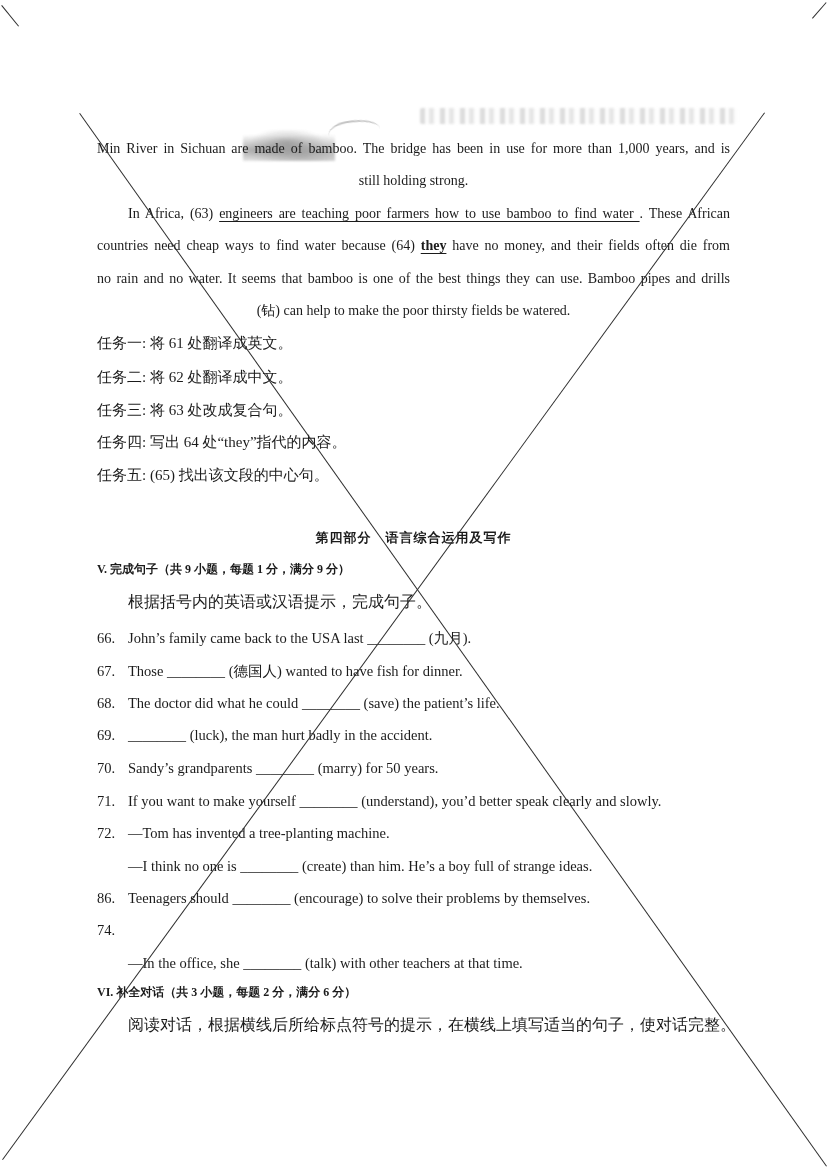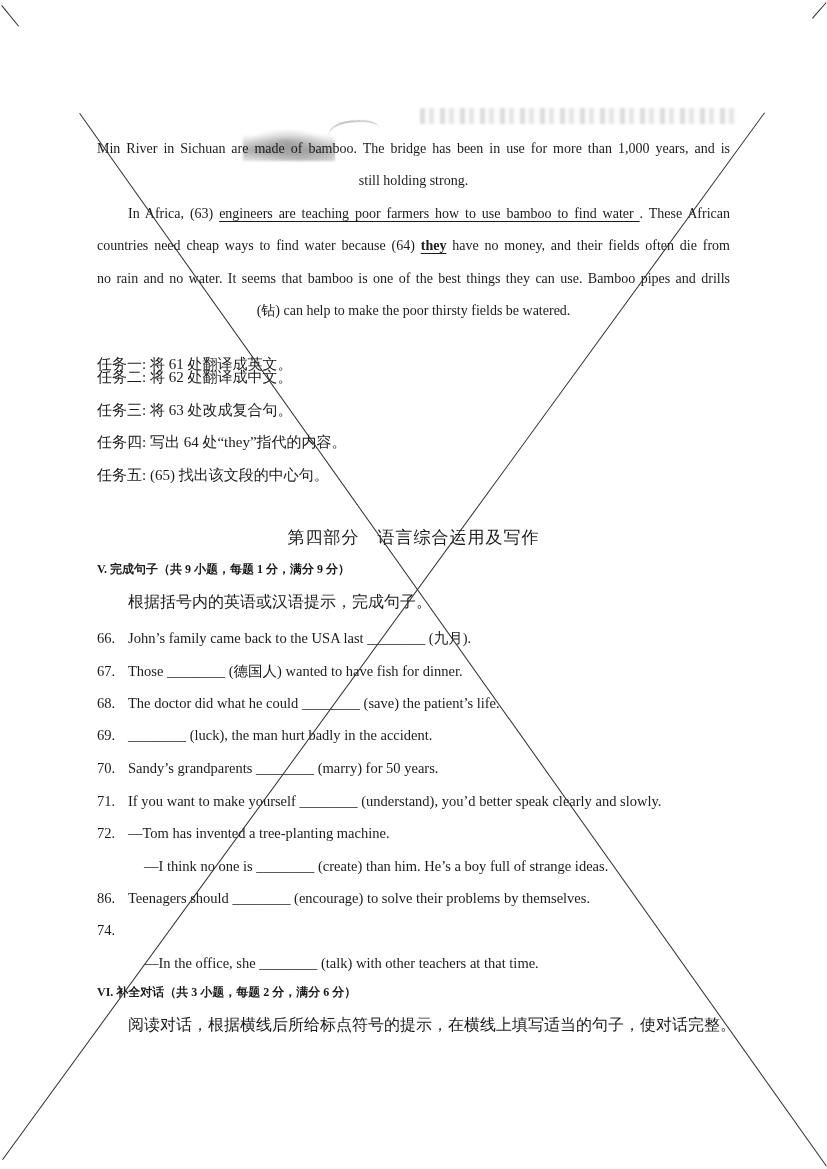--- a/index.html
+++ b/index.html
@@ -7,26 +7,26 @@
     width:827px;height:1169px;position:relative;overflow:hidden;
     background:#ffffff;color:#1b1b1b;
     font-family:"Liberation Serif","DejaVu Serif",serif;
   }
   .page{position:absolute;inset:0;}
   .row{position:absolute;left:97px;width:633px;line-height:20px;z-index:2;}
   .pline{font-size:14px;text-align:justify;}
   .jfull{text-align-last:justify;}
   .plast{text-align:center;}
   .task{font-size:15px;white-space:nowrap;}
-  .center-title{font-size:17px;font-weight:normal;text-align:center;letter-spacing:1px;}
+  .center-title{font-size:13px;font-weight:bold;text-align:center;letter-spacing:1px;}
   .sec-head{font-size:12px;font-weight:bold;white-space:nowrap;}
   .instr{left:128px;width:602px;font-size:16px;white-space:nowrap;}
   .q{display:flex;font-size:14.5px;white-space:nowrap;}
   .qnum{flex:0 0 31px;}
-  .qcont{left:128px;width:602px;font-size:14.5px;white-space:nowrap;margin-left:16px;}
+  .qcont{left:128px;width:602px;font-size:14.5px;white-space:nowrap;}
   .ul{text-decoration:underline;text-underline-offset:3px;margin-top:24px;}
   .they{font-weight:bold;text-decoration:underline;text-underline-offset:3px;}
   
   .xline{position:absolute;height:1.3px;background:#2e2e2e;transform-origin:0 0;z-index:5;}
   .xline1{left:80px;top:113px;width:1291px;transform:rotate(54.65deg);}
   .xline2{left:765px;top:113px;width:1295px;transform:rotate(126.05deg);}
   .tick-tl{left:2px;top:5px;width:27px;transform:rotate(51deg);}
   .tick-tr{left:812px;top:18px;width:21px;transform:rotate(-48.8deg);}
   
   .wm{position:absolute;z-index:1;pointer-events:none;}
@@ -65,21 +65,21 @@
   <div class="row pline jfull" style="top:139px">Min River in Sichuan are made of bamboo.  The bridge has been in use for more than 1,000  years, and is</div>
   <div class="row pline plast" style="top:171px">still holding strong.</div>
 
   <div class="row pline jfull" style="top:204px;text-indent:31px"><span>In Africa, (63) </span><span class="ul">engineers are teaching poor farmers how to use bamboo to find water </span><span>. These African</span></div>
 
   <div class="row pline jfull" style="top:236px"><span>countries need cheap ways to find water because (64) </span><span class="they">they</span><span> have no money, and their fields often die from</span></div>
 
   <div class="row pline jfull" style="top:269px">no rain and no water. It seems that bamboo is one of the best things they can use. Bamboo pipes and drills</div>
   <div class="row pline plast" style="top:301px">(钻) can help to make the poor thirsty fields be watered.</div>
 
-  <div class="row task" style="top:354px">任务一: 将 61 处翻译成英文。</div>
+  <div class="row task" style="top:333px">任务一: 将 61 处翻译成英文。</div>
   <div class="row task" style="top:367px">任务二: 将 62 处翻译成中文。</div>
   <div class="row task" style="top:400px">任务三: 将 63 处改成复合句。</div>
   <div class="row task" style="top:432px">任务四: 写出 64 处“they”指代的内容。</div>
   <div class="row task" style="top:465px">任务五: (65) 找出该文段的中心句。</div>
 
   <div class="row center-title" style="top:528px">第四部分　语言综合运用及写作</div>
 
   <div class="row sec-head" style="top:559px">V. 完成句子（共 9 小题，每题 1 分，满分 9 分）</div>
   <div class="row instr" style="top:592px">根据括号内的英语或汉语提示，完成句子。</div>
 

